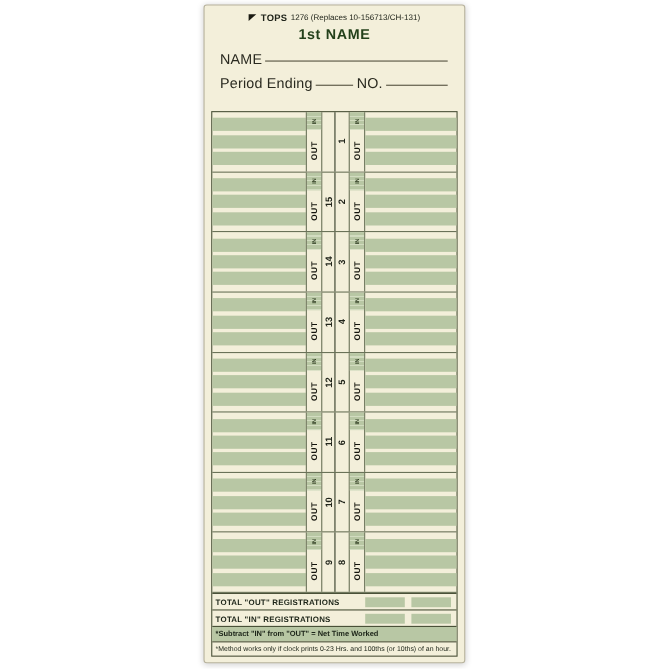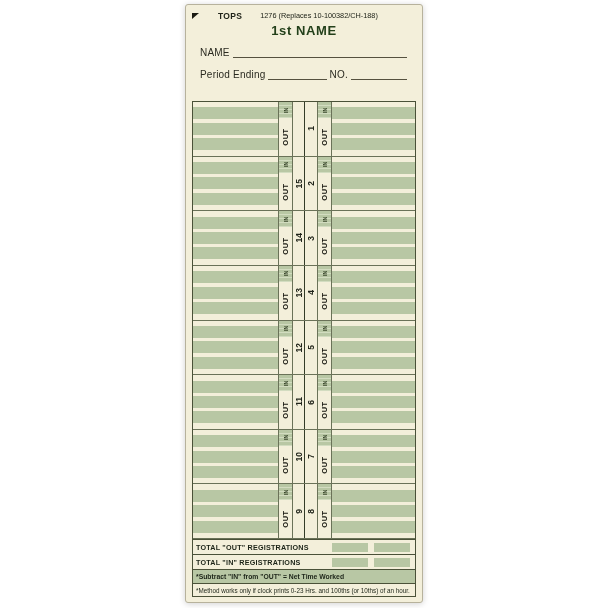--- a/index.html
+++ b/index.html
@@ -20,36 +20,36 @@
   .card{
     position:absolute;left:185px;top:4px;width:238px;height:599px;
     background:var(--card-bg);
     border:1px solid #b7b29c;border-radius:3px;
     box-shadow:0 1px 6px rgba(0,0,0,0.18);
     padding:6px 6px 5px 6px;
     display:flex;flex-direction:column;
   }
   
   .hdr{
-    display:flex;align-items:center;gap:18px;
+    display:flex;align-items:center;justify-content:center;gap:3px;
     font-size:7.5px;line-height:10px;color:#20241a;white-space:nowrap;
   }
   .flag{
     width:0;height:0;display:inline-block;
     border-top:6px solid #1a1a12;border-right:7px solid transparent;
     margin-right:1px;
   }
   .brand{font-weight:bold;letter-spacing:0.3px;font-size:8.5px;}
   .formline{font-size:7.3px;}
   .title{
     text-align:center;font-size:13px;font-weight:bold;color:var(--title-ink);
     letter-spacing:0.6px;margin-top:2px;
   }
   
-  .name-row,.period-row{display:flex;align-items:center;font-size:10px;color:#2a2a20;}
+  .name-row,.period-row{display:flex;align-items:flex-start;font-size:13px;color:#2a2a20;}
   .name-row{margin:8px 6px 0 8px;height:13px;}
   .period-row{margin:9px 6px 12px 8px;height:13px;}
   .lbl{white-space:nowrap;letter-spacing:0.2px;}
   .rule{flex:1;border-bottom:1px solid #55513f;height:10px;margin:0 3px;}
   .rule-no{flex:0 0 56px;}
   
   .form-body{
     border:1px solid var(--line);
     margin-top:8px;flex:1;display:flex;flex-direction:column;background:var(--card-bg);
   }
@@ -103,21 +103,21 @@
 </style>
 </head>
 <body>
 
 <div class="page">
   <div class="card">
 
     <div class="hdr">
       <span class="flag"></span>
       <span class="brand">TOPS</span>
-      <span class="formline">1276  (Replaces 10-100382/CH-188)</span>
+      <span class="formline">1276  (Replaces 10-156713/CH-131)</span>
     </div>
 
     <div class="title">1st NAME</div>
 
     <div class="name-row">
       <span class="lbl">NAME</span>
       <span class="rule"></span>
     </div>
 
     <div class="period-row">

